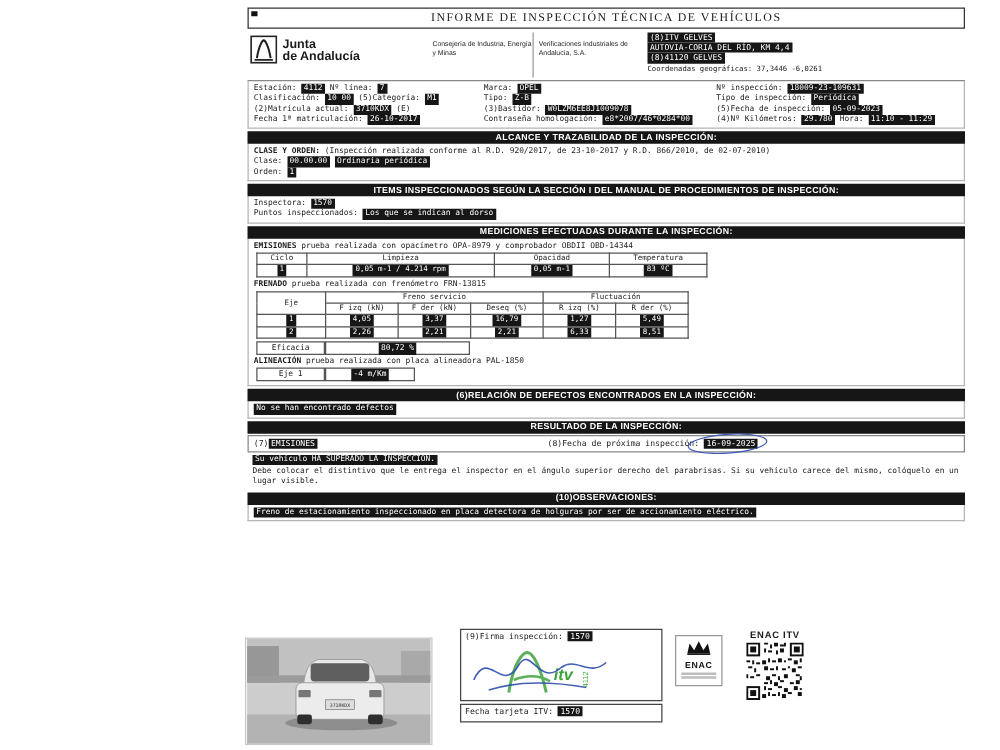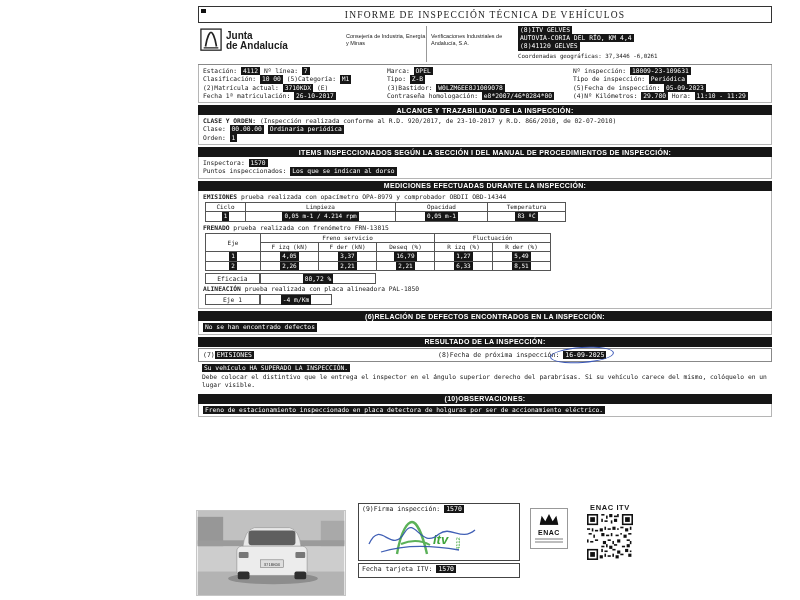--- a/index.html
+++ b/index.html
@@ -44,21 +44,21 @@
   .w55{width:55px}.w72{width:72px}.w116{width:116px}
 
   .resrow{position:relative;display:flex;border:1px solid #888;padding:2px 4px;margin-top:1px;align-items:center;font-size:6.5px}
   .resleft{width:235px}
   .pen{position:absolute;left:-13px;top:-4px;width:64px;height:16px;border:1.6px solid #3a57b8;
        border-radius:50%;transform:rotate(-4deg);pointer-events:none}
   .datewrap{position:relative;display:inline-block}
 
   .bottom{position:absolute;left:196px;top:503px;display:flex;align-items:flex-start}
   .photo{width:150px;height:86px;margin-top:7px;border:1px solid #c6c6c6;flex:0 0 auto}
-  .firma{width:162px;font-size:6.5px;margin-left:12px}
+  .firma{width:162px;font-size:6.5px;margin-left:22px}
   .fbox{border:1px solid #444;padding:1px 3px;position:relative;background:#fff}
   .fbox.top{height:58px}
   .fbox.mid{height:15px;margin-top:2px}
   .sigsvg{position:absolute;left:2px;top:10px;width:156px;height:46px}
   .enac{width:38px;margin-left:10px;margin-top:5px;border:1px solid #999;text-align:center;
         padding:2px 1px 3px;font-family:"Liberation Sans",sans-serif;background:#fff}
   .enacname{font-weight:bold;font-size:7px;letter-spacing:.5px;color:#111}
   .enacbar{height:2px;background:#bdbdbd;margin:1.5px 3px}
   .qrwrap{width:56px;text-align:center;margin-left:14px}
   .cita{font-family:"Liberation Sans",sans-serif;font-weight:bold;font-size:7.5px;letter-spacing:.6px}

